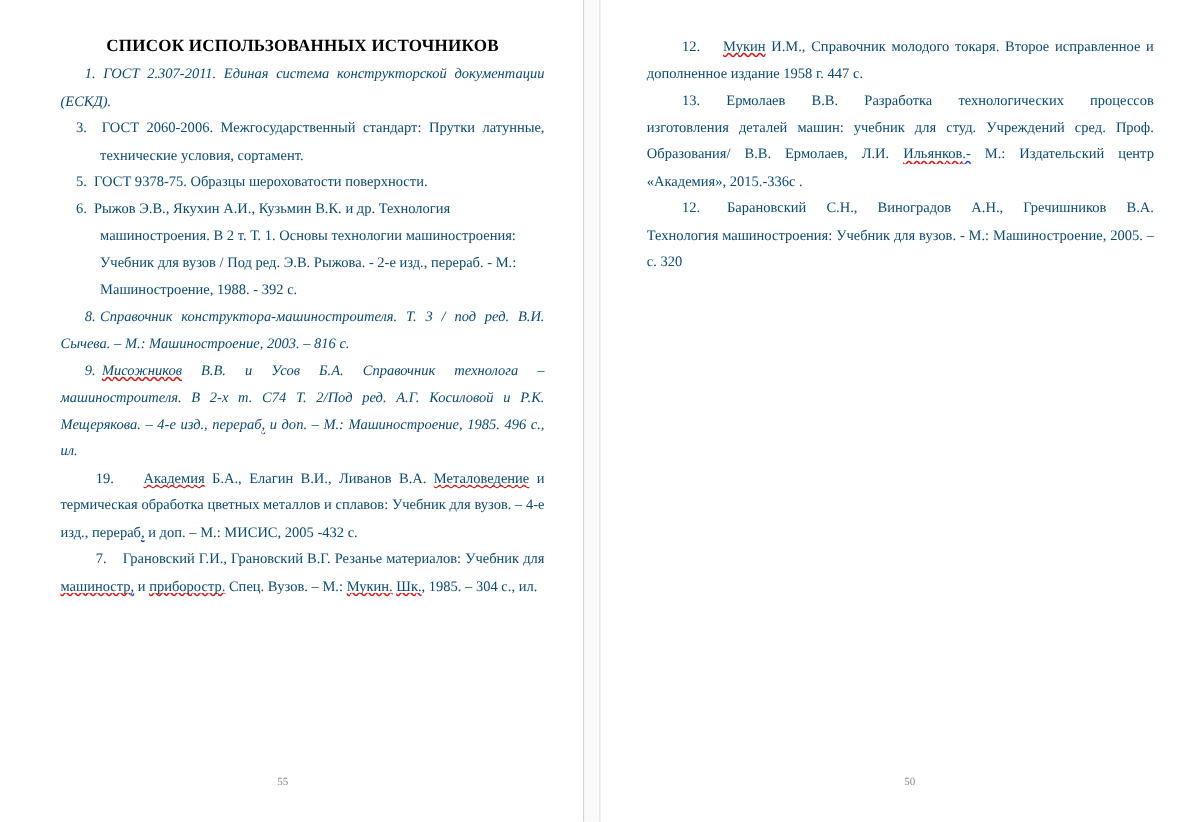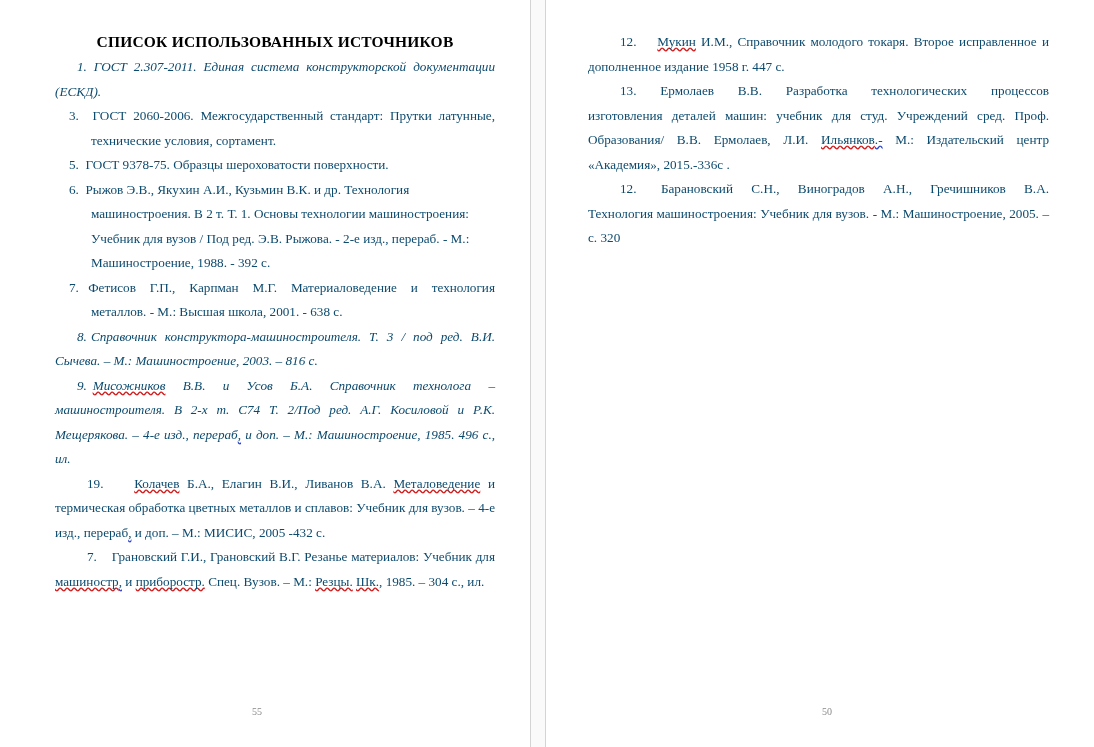--- a/index.html
+++ b/index.html
@@ -135,29 +135,28 @@
       <p class="entry just"><span class="num">1.</span><span class="gap"> </span>ГОСТ 2.307-2011. Единая система конструкторской документации (ЕСКД).</p>
 
 
       <p class="entry hang"><span class="num">3.</span><span class="gap">  </span>ГОСТ 2060-2006. Межгосударственный стандарт: Прутки латунные, технические условия, сортамент.</p>
 
 
       <p class="entry hang-left"><span class="num">5.</span><span class="gap">  </span>ГОСТ 9378-75. Образцы шероховатости поверхности.</p>
 
       <p class="entry hang-left"><span class="num">6.</span><span class="gap">  </span>Рыжов Э.В., Якухин А.И., Кузьмин В.К. и др. Технология<br>машиностроения. В 2 т. Т. 1. Основы технологии машиностроения:<br>Учебник для вузов / Под ред. Э.В. Рыжова. - 2-е изд., перераб. - М.:<br>Машиностроение, 1988. - 392 с.</p>
 
-      <p class="entry hang"><span class="num">7.</span><span class="gap">  </span>Фетисов&nbsp;&nbsp;&nbsp;Г.П.,&nbsp;&nbsp;&nbsp;Карпман&nbsp;&nbsp;&nbsp;М.Г.&nbsp;&nbsp;&nbsp;Материаловедение&nbsp;&nbsp;&nbsp;и&nbsp;&nbsp;&nbsp;технология металлов. - М.: Высшая школа, 2001. - 638 с.</p>
 
       <p class="entry just"><span class="num">8.</span><span class="gap"> </span>Справочник&nbsp;&nbsp;конструктора-машиностроителя.&nbsp;&nbsp;Т.&nbsp;&nbsp;3&nbsp;&nbsp;/&nbsp;&nbsp;под&nbsp;&nbsp;ред.&nbsp;&nbsp;В.И. Сычева. – М.: Машиностроение, 2003. – 816 с.</p>
 
       <p class="entry just"><span class="num">9.</span><span class="gap"> </span><span class="sp">Мисожников</span>&nbsp;&nbsp;&nbsp;В.В.&nbsp;&nbsp;&nbsp;и&nbsp;&nbsp;&nbsp;Усов&nbsp;&nbsp;&nbsp;Б.А.&nbsp;&nbsp;&nbsp;Справочник&nbsp;&nbsp;&nbsp;технолога&nbsp;&nbsp;&nbsp;– машиностроителя. В 2-х т. С74 Т. 2/Под ред. А.Г. Косиловой и Р.К. Мещерякова. – 4-е изд., перераб<span class="gr">,</span> и доп. – М.: Машиностроение, 1985. 496 с., ил.</p>
 
-      <p class="entry just-wide"><span class="num">19.</span><span class="gap">    </span><span class="sp">Колачев</span> Б.А., Елагин В.И., Ливанов В.А. <span class="sp">Металоведение</span> и термическая обработка цветных металлов и сплавов: Учебник для вузов. – 4-е изд., перераб<span class="gr">,</span> и доп. – М.: МИСИС, 2005 -432 с.</p>
+      <p class="entry just-wide"><span class="num">19.</span><span class="gap">    </span><span class="sp">Академия</span> Б.А., Елагин В.И., Ливанов В.А. <span class="sp">Металоведение</span> и термическая обработка цветных металлов и сплавов: Учебник для вузов. – 4-е изд., перераб<span class="gr">,</span> и доп. – М.: МИСИС, 2005 -432 с.</p>
 
-      <p class="entry just-wide"><span class="num">7.</span><span class="gap">    </span>Грановский Г.И., Грановский В.Г. Резанье материалов: Учебник для <span class="sp">машиностр</span><span class="gr">,</span> и <span class="sp">приборостр.</span> Спец. Вузов. – М.: <span class="sp">Резцы.</span> <span class="sp">Шк.</span>, 1985. – 304 с., ил.</p>
+      <p class="entry just-wide"><span class="num">7.</span><span class="gap">    </span>Грановский Г.И., Грановский В.Г. Резанье материалов: Учебник для <span class="sp">машиностр</span><span class="gr">,</span> и <span class="sp">приборостр.</span> Спец. Вузов. – М.: <span class="sp">Мукин.</span> <span class="sp">Шк.</span>, 1985. – 304 с., ил.</p>
 
     </div>
 
     <div class="page-number">55</div>
   </div>
 
   <div id="page-gutter"></div>
 
   <div class="page" id="page-right">
     <div class="page-body">

